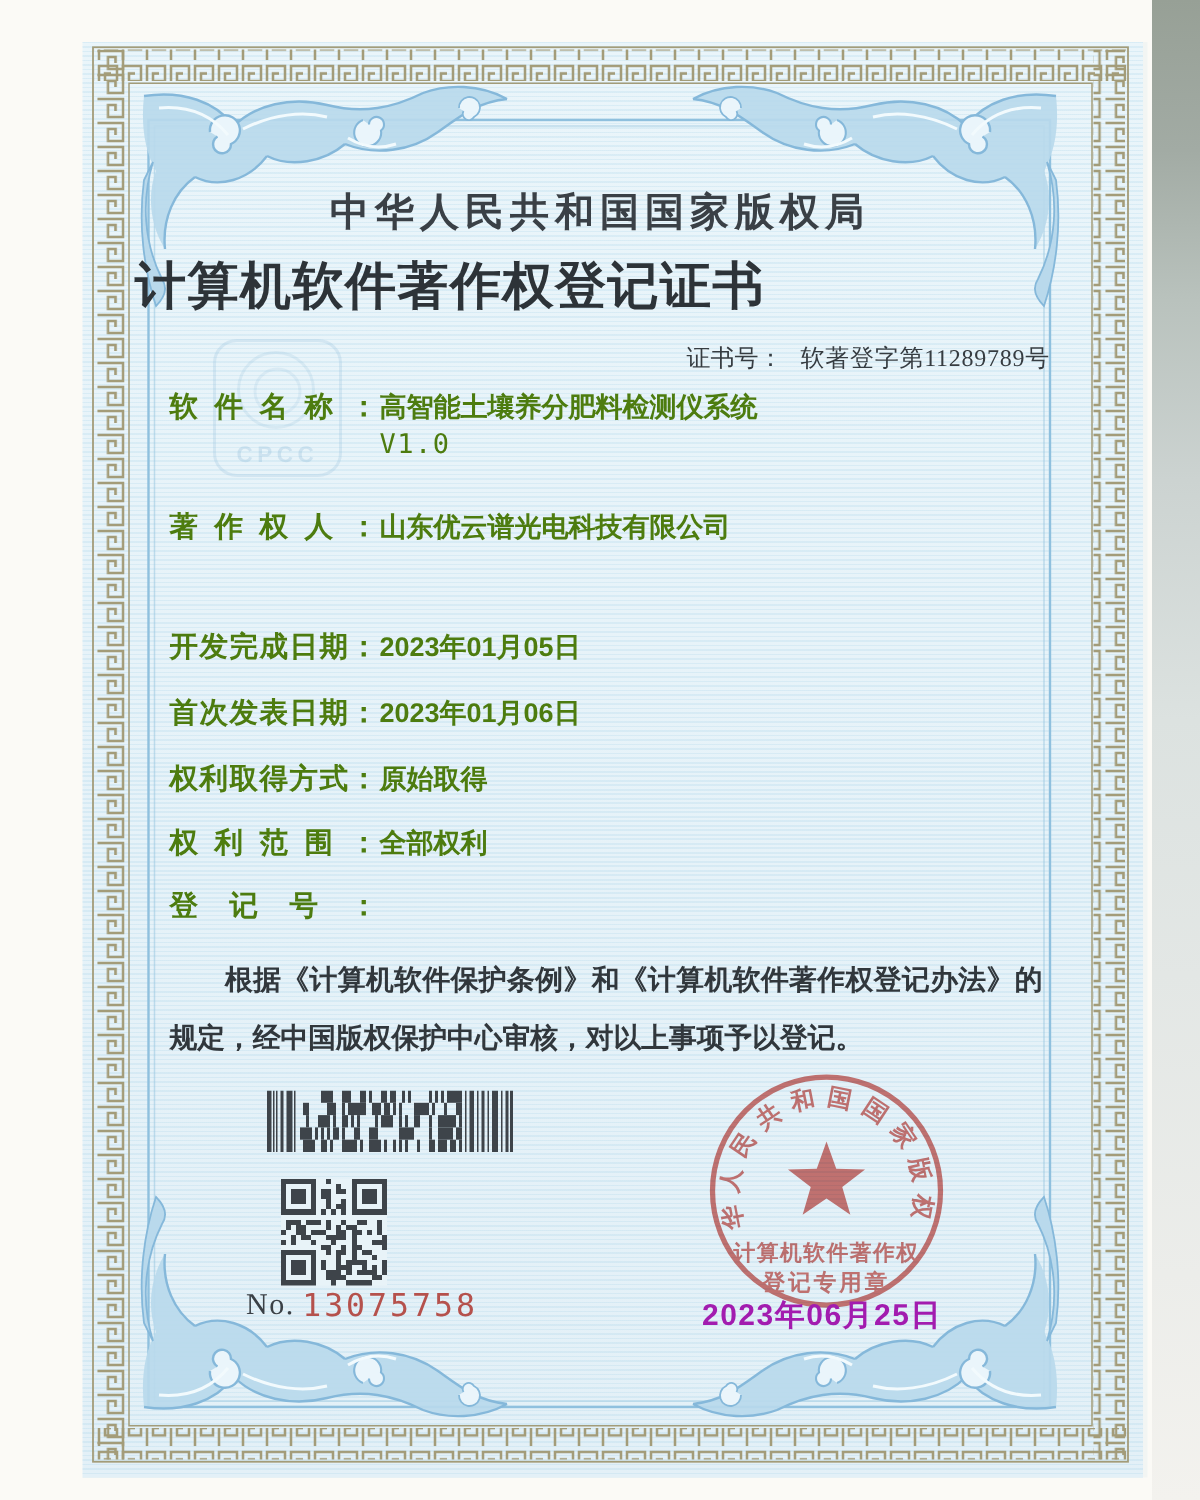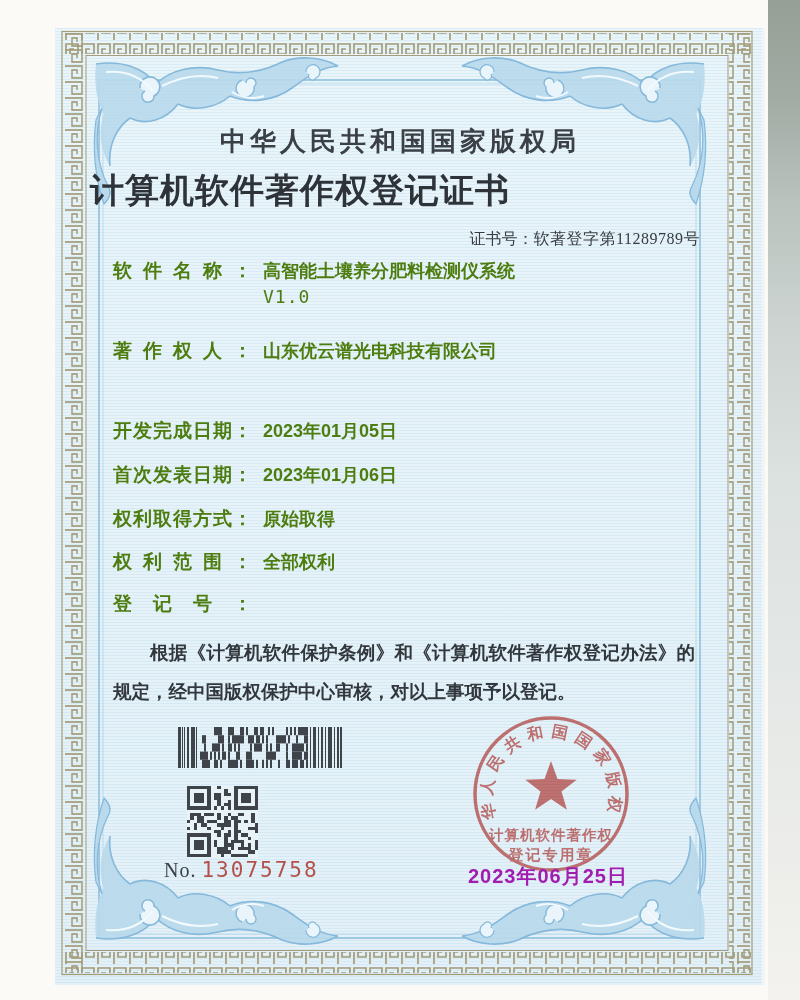--- a/index.html
+++ b/index.html
@@ -31,26 +31,26 @@
   .wm-swirl::after{content:"";position:absolute;left:9px;top:9px;width:28px;height:28px;border:2px solid rgba(134,180,212,.28);border-radius:50%}
   .wm-label{position:absolute;left:0;right:0;bottom:6px;text-align:center;font:700 15px var(--sans);
     letter-spacing:3px;color:rgba(134,180,212,.5)}
 
   .authority{position:absolute;left:100px;top:124px;width:600px;text-align:center;
     font:700 26px var(--serif);letter-spacing:4px;color:#3a4046}
   .cert-title{position:absolute;left:90px;top:168px;width:620px;
     font:700 34px var(--serif);letter-spacing:1px;color:#2d3338}
   .certno{position:absolute;left:100px;top:229px;width:600px;text-align:right;
     font:400 16px var(--serif);color:#363c41}
-  .certno .val{letter-spacing:.5px}
+  .certno .val{margin-left:12px;letter-spacing:.5px}
 
   .row{position:absolute;left:113px;display:flex;align-items:flex-start;color:#4d7c0f}
   .flabel{display:inline-block;width:139px;font:700 19px var(--sans);
     text-align:justify;text-align-last:justify;flex:none}
-  .fvalue{margin-left:11px;font:700 18px var(--sans);line-height:26px}
+  .fvalue{margin-left:1px;font:700 18px var(--sans);line-height:26px}
   .fvalue .l2{display:block;font-family:var(--mono);font-weight:400;letter-spacing:1px}
 
   .statement{position:absolute;left:113px;top:634px;width:582px;
     font:700 18.5px var(--sans);line-height:38.5px;color:#31373c;
     text-align:justify;text-indent:2em}
 
   svg.barcode{position:absolute;left:178px;top:727px;width:164px;height:41px}
   svg.qrcode{position:absolute;left:187px;top:786px;width:71px;height:71px}
 
   .serial{position:absolute;left:164px;top:858px;display:flex;align-items:center}
@@ -101,20 +101,25 @@
 
     <rect x="99" y="80" width="601" height="858" fill="none" stroke="var(--ornament-blue,#8fc0de)" stroke-width="1.6"></rect>
     <rect x="103" y="84" width="593" height="850" fill="none" stroke="rgba(145,195,222,.5)" stroke-width="1"></rect>
 
     <use href="#corner" transform="translate(92,58)"></use>
     <use href="#corner" transform="translate(708,58) scale(-1,1)"></use>
     <use href="#corner" transform="translate(92,944) scale(1,-1)"></use>
     <use href="#corner" transform="translate(708,944) scale(-1,-1)"></use>
   </svg>
 
+  <div class="watermark">
+    <div class="wm-box"></div>
+    <div class="wm-swirl"></div>
+    <div class="wm-label">CPCC</div>
+  </div>
 
   <div class="authority">中华人民共和国国家版权局</div>
   <div class="cert-title">计算机软件著作权登记证书</div>
 
   <div class="certno">
     <span>证书号：</span><span class="val">软著登字第11289789号</span>
   </div>
 
   <div class="row" style="top:258px">
     <span class="flabel">软件名称：</span>

